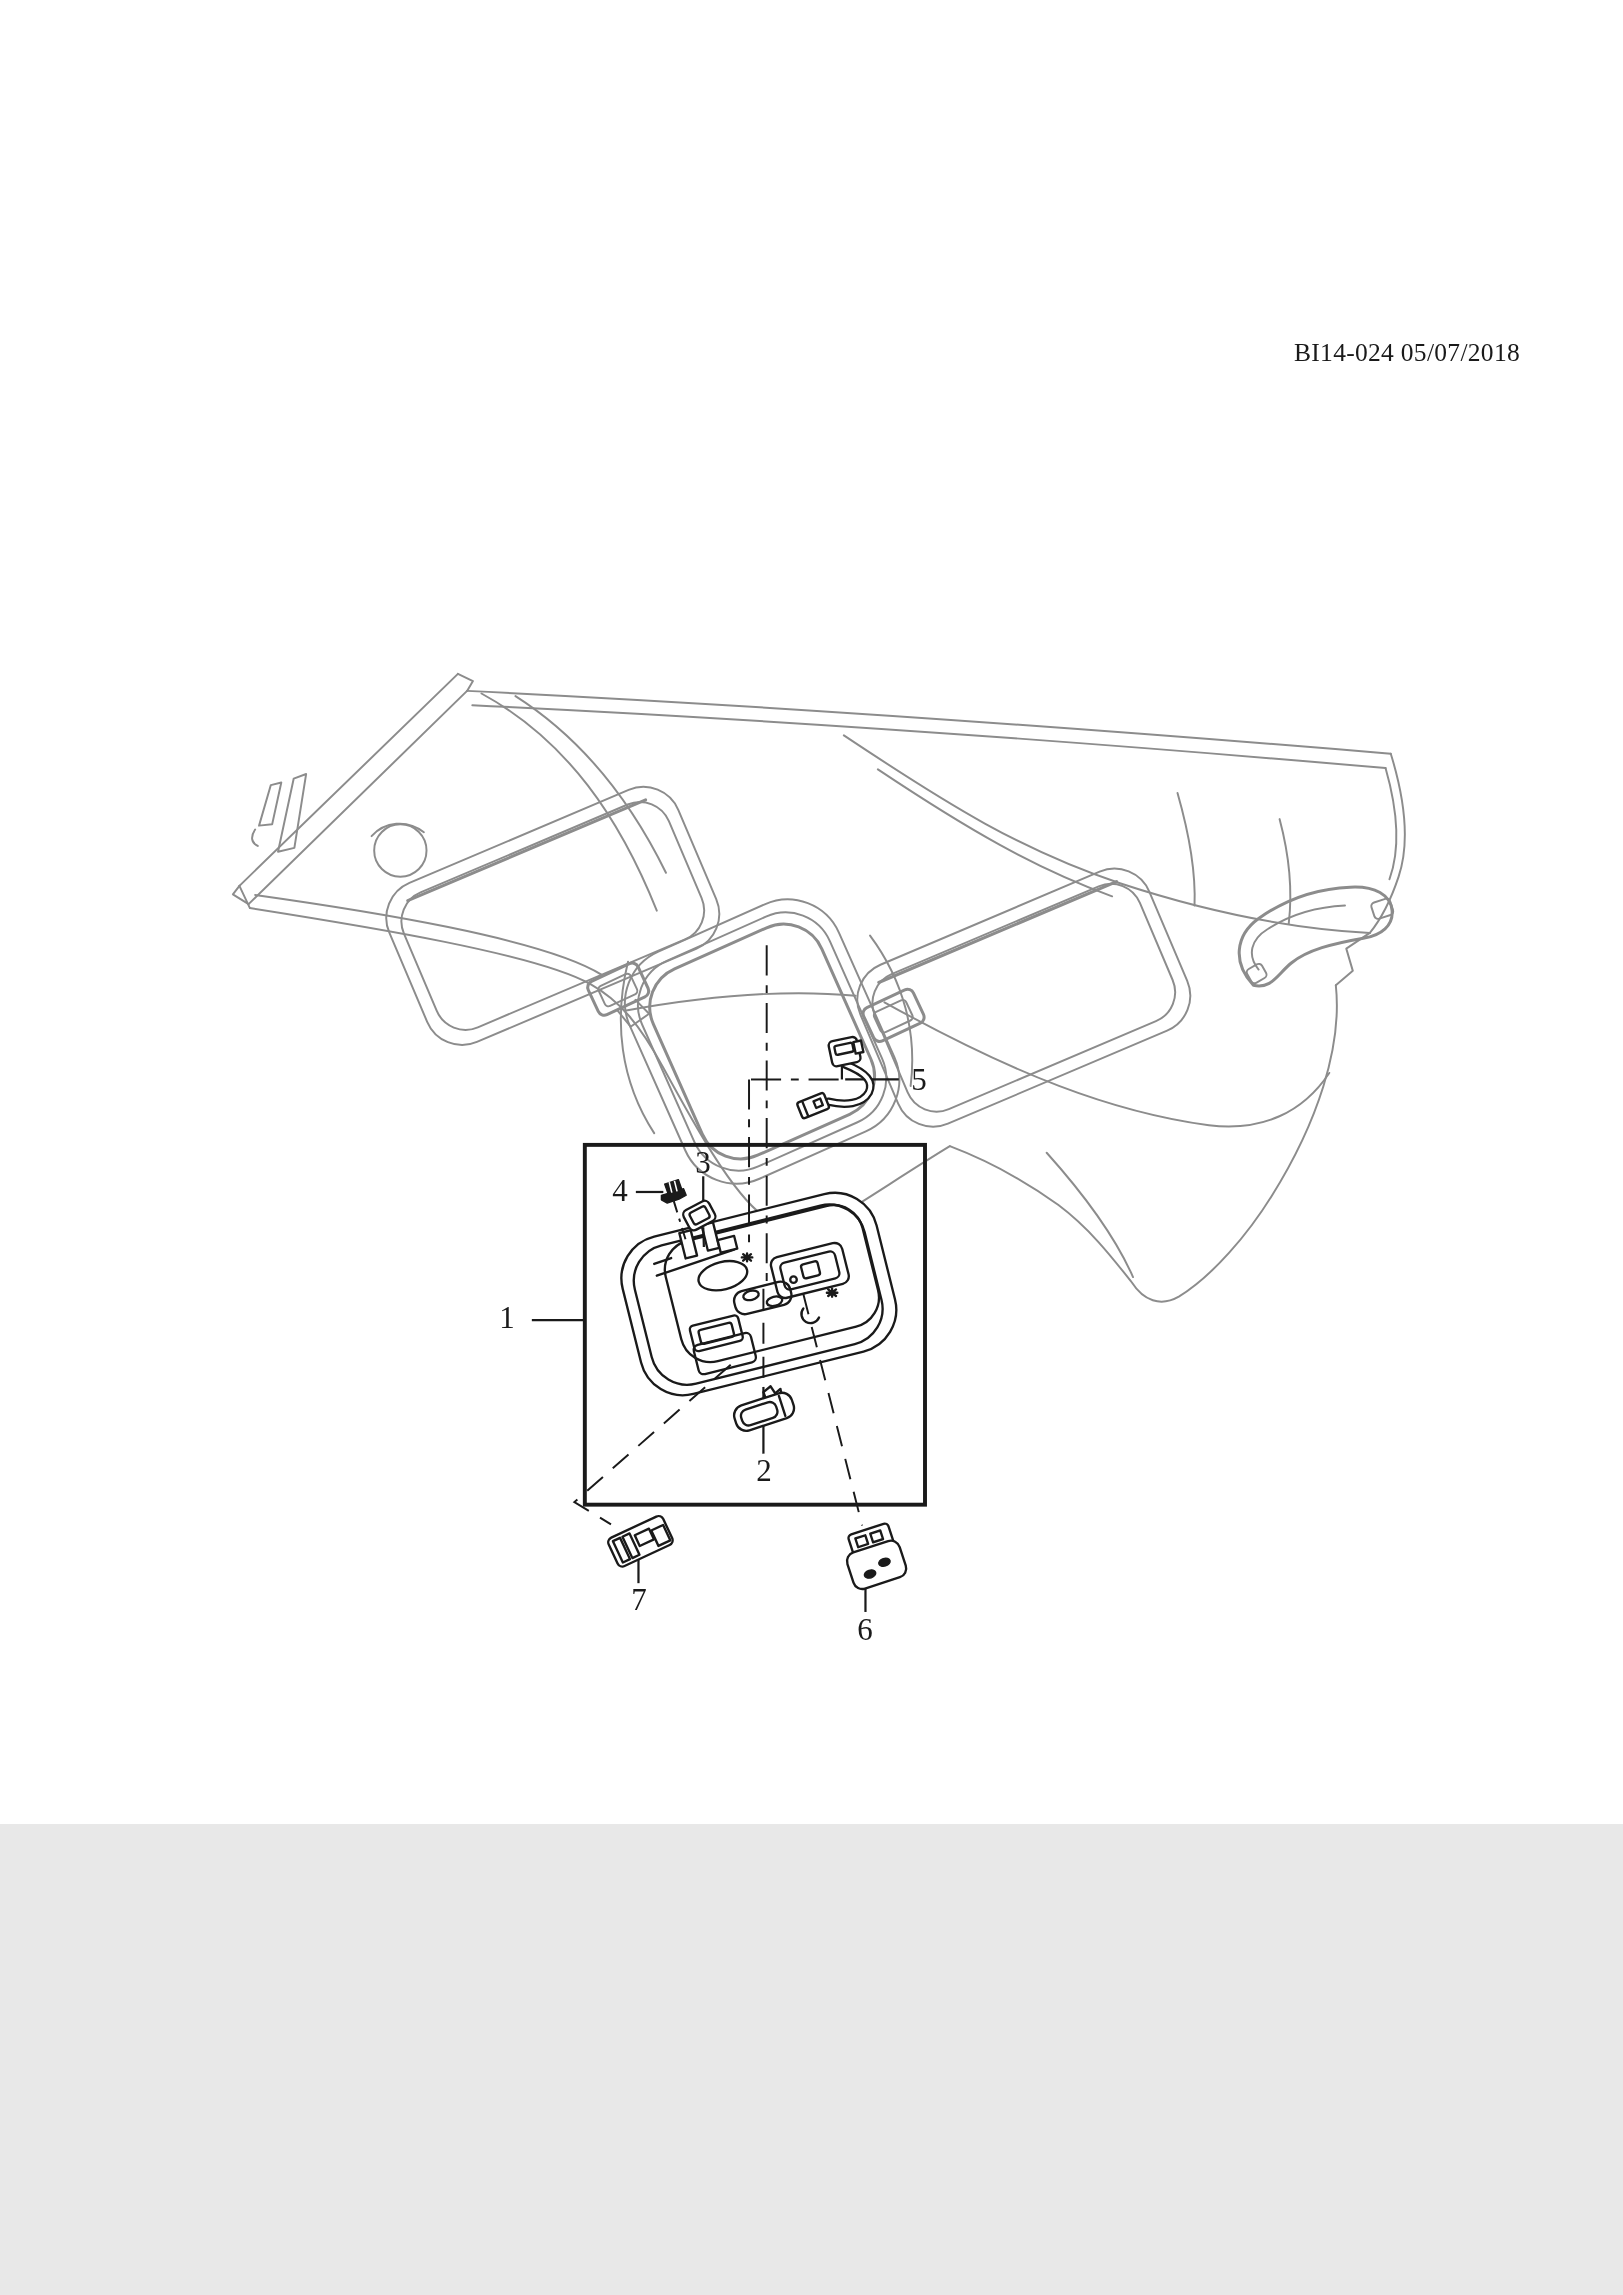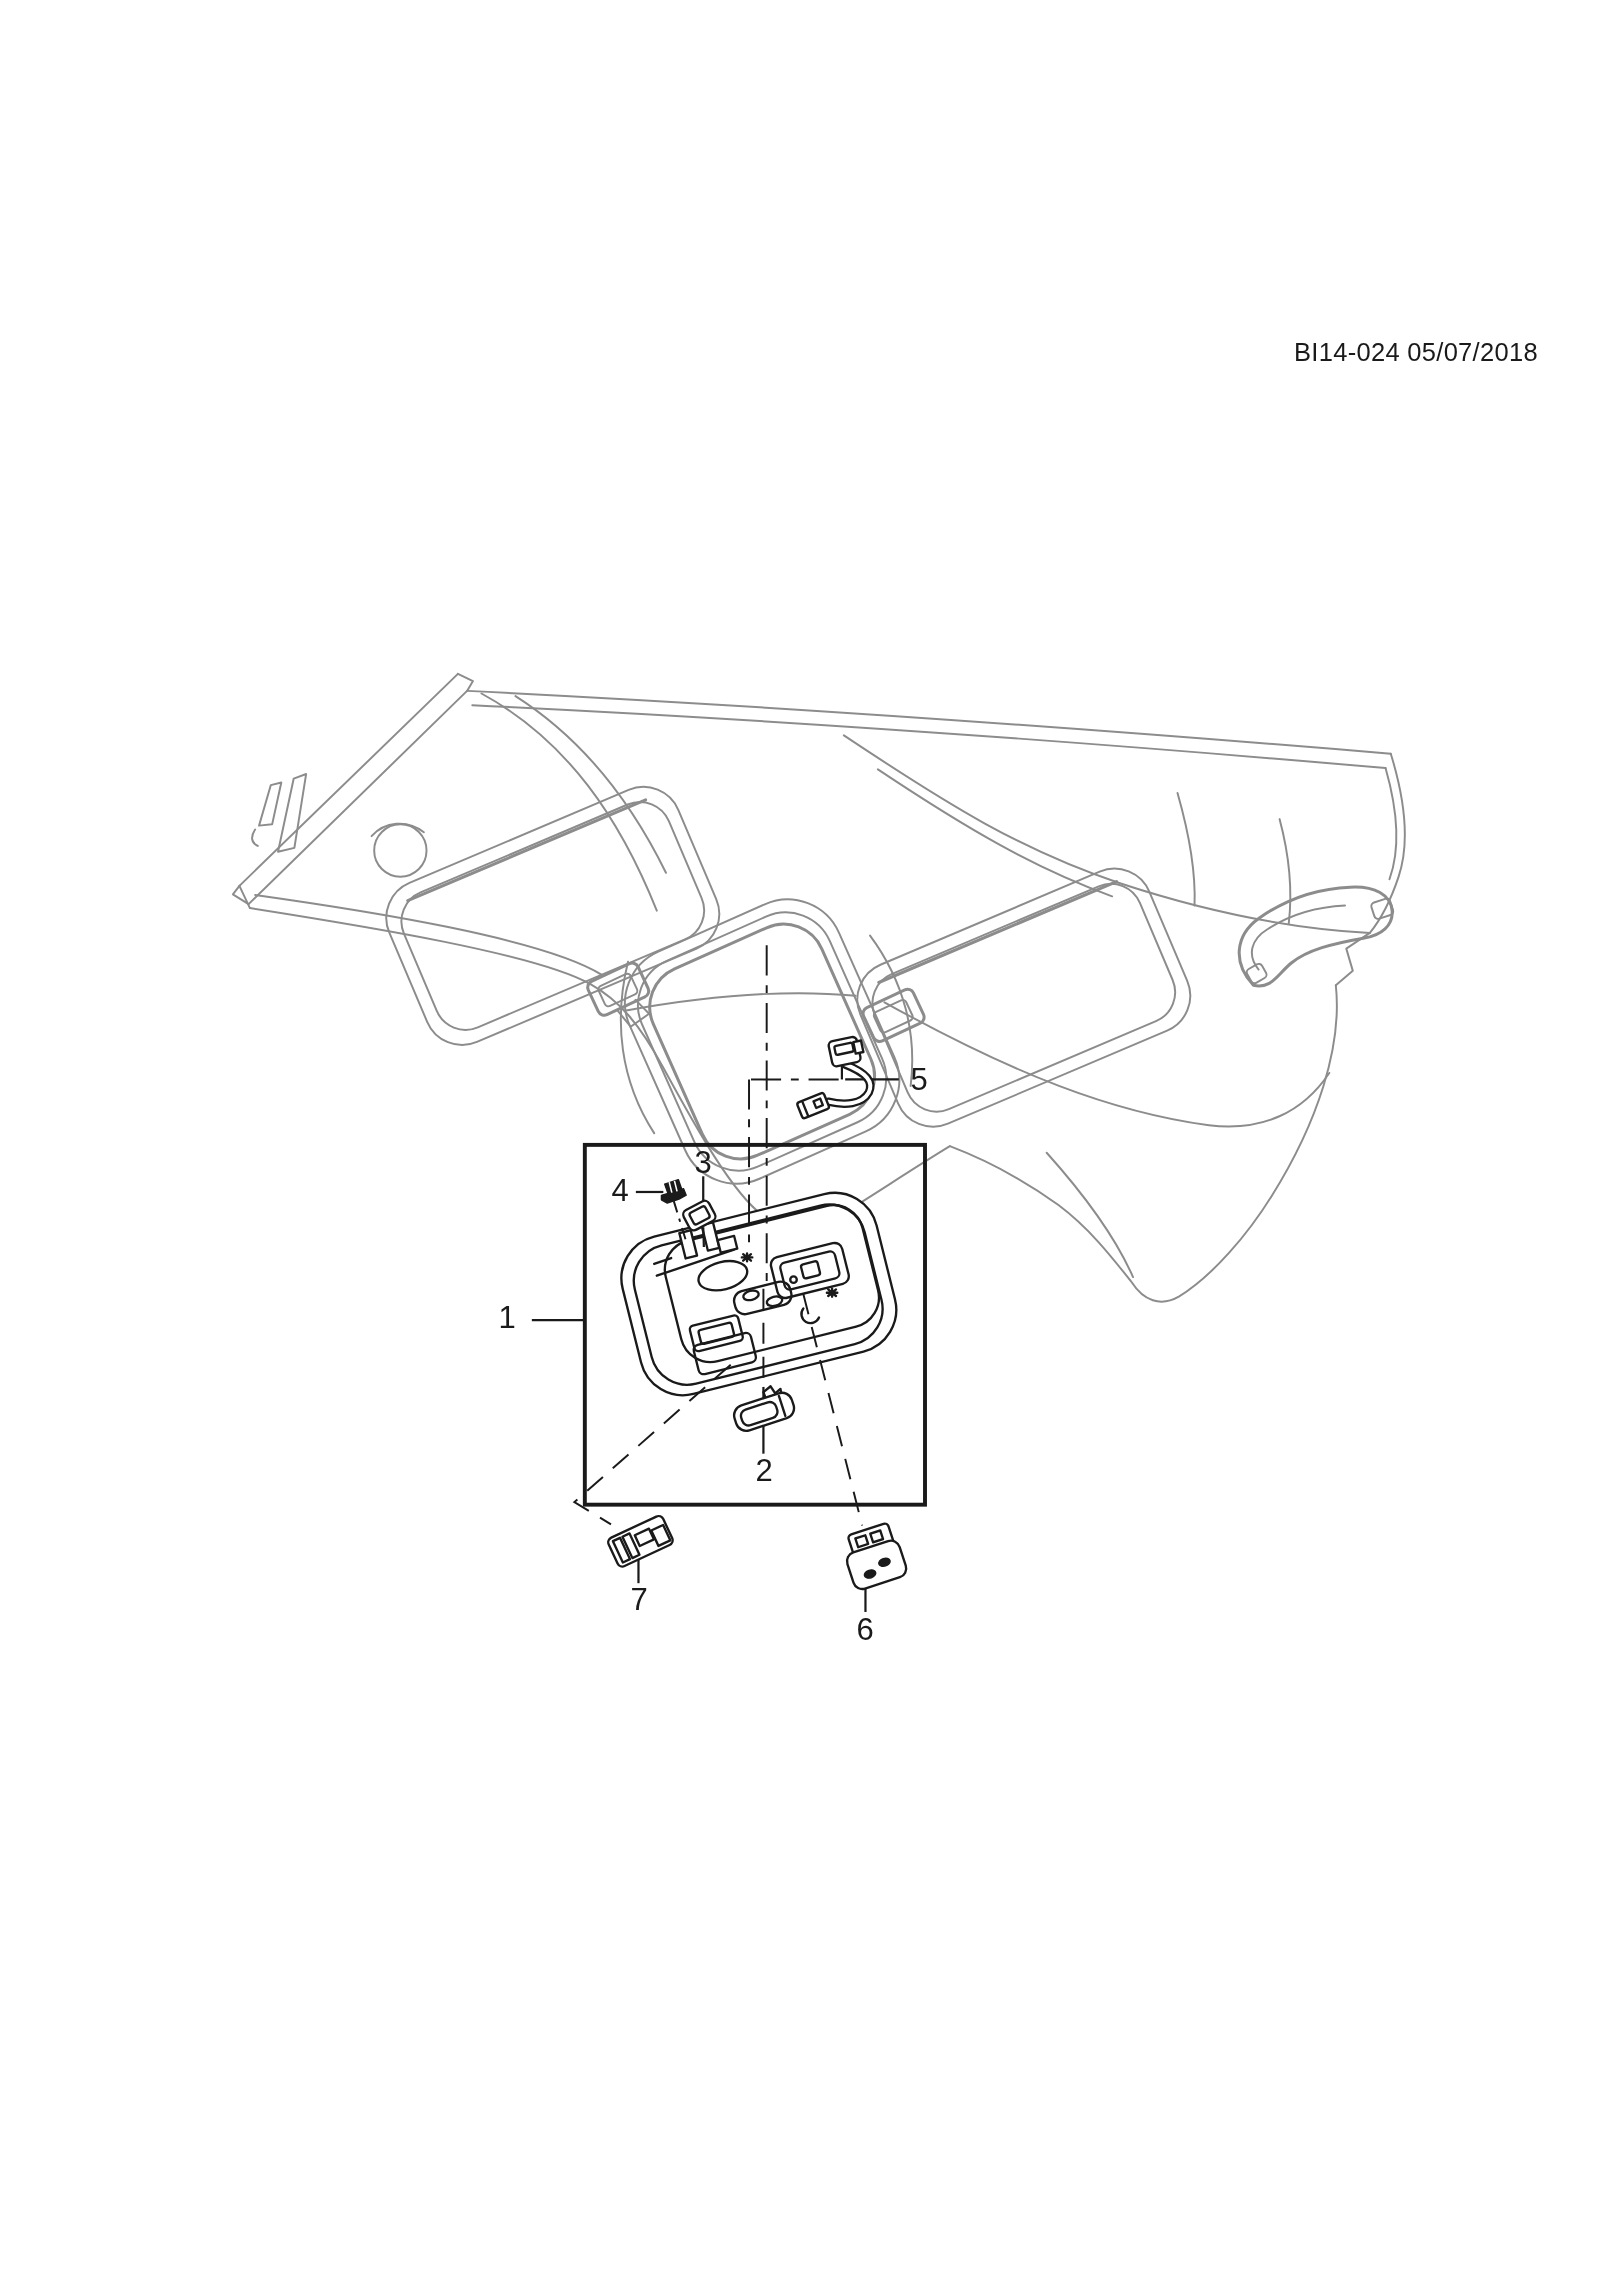--- a/index.html
+++ b/index.html
@@ -3,23 +3,23 @@
 <meta charset="utf-8">
 <style>
   :root{
     --bg:#ffffff;
     --pl:#1a1a1a;
     --hl:#8c8c8c;
   }
   html,body{margin:0;padding:0;background:#e8e8e8;}
   .page{
     position:relative;
-    width:1623px;height:2295px;
+    width:1623px;height:1824px;
     background:var(--bg);
-    font-family:Liberation Sans, sans-serif;
+    font-family:Liberation Serif, serif;
     overflow:hidden;
   }
   .doc-id{
     position:absolute;
     left:1294px;top:338px;
     font-size:25.5px;
     color:var(--pl);
     white-space:nowrap;
     letter-spacing:0.3px;
   }

